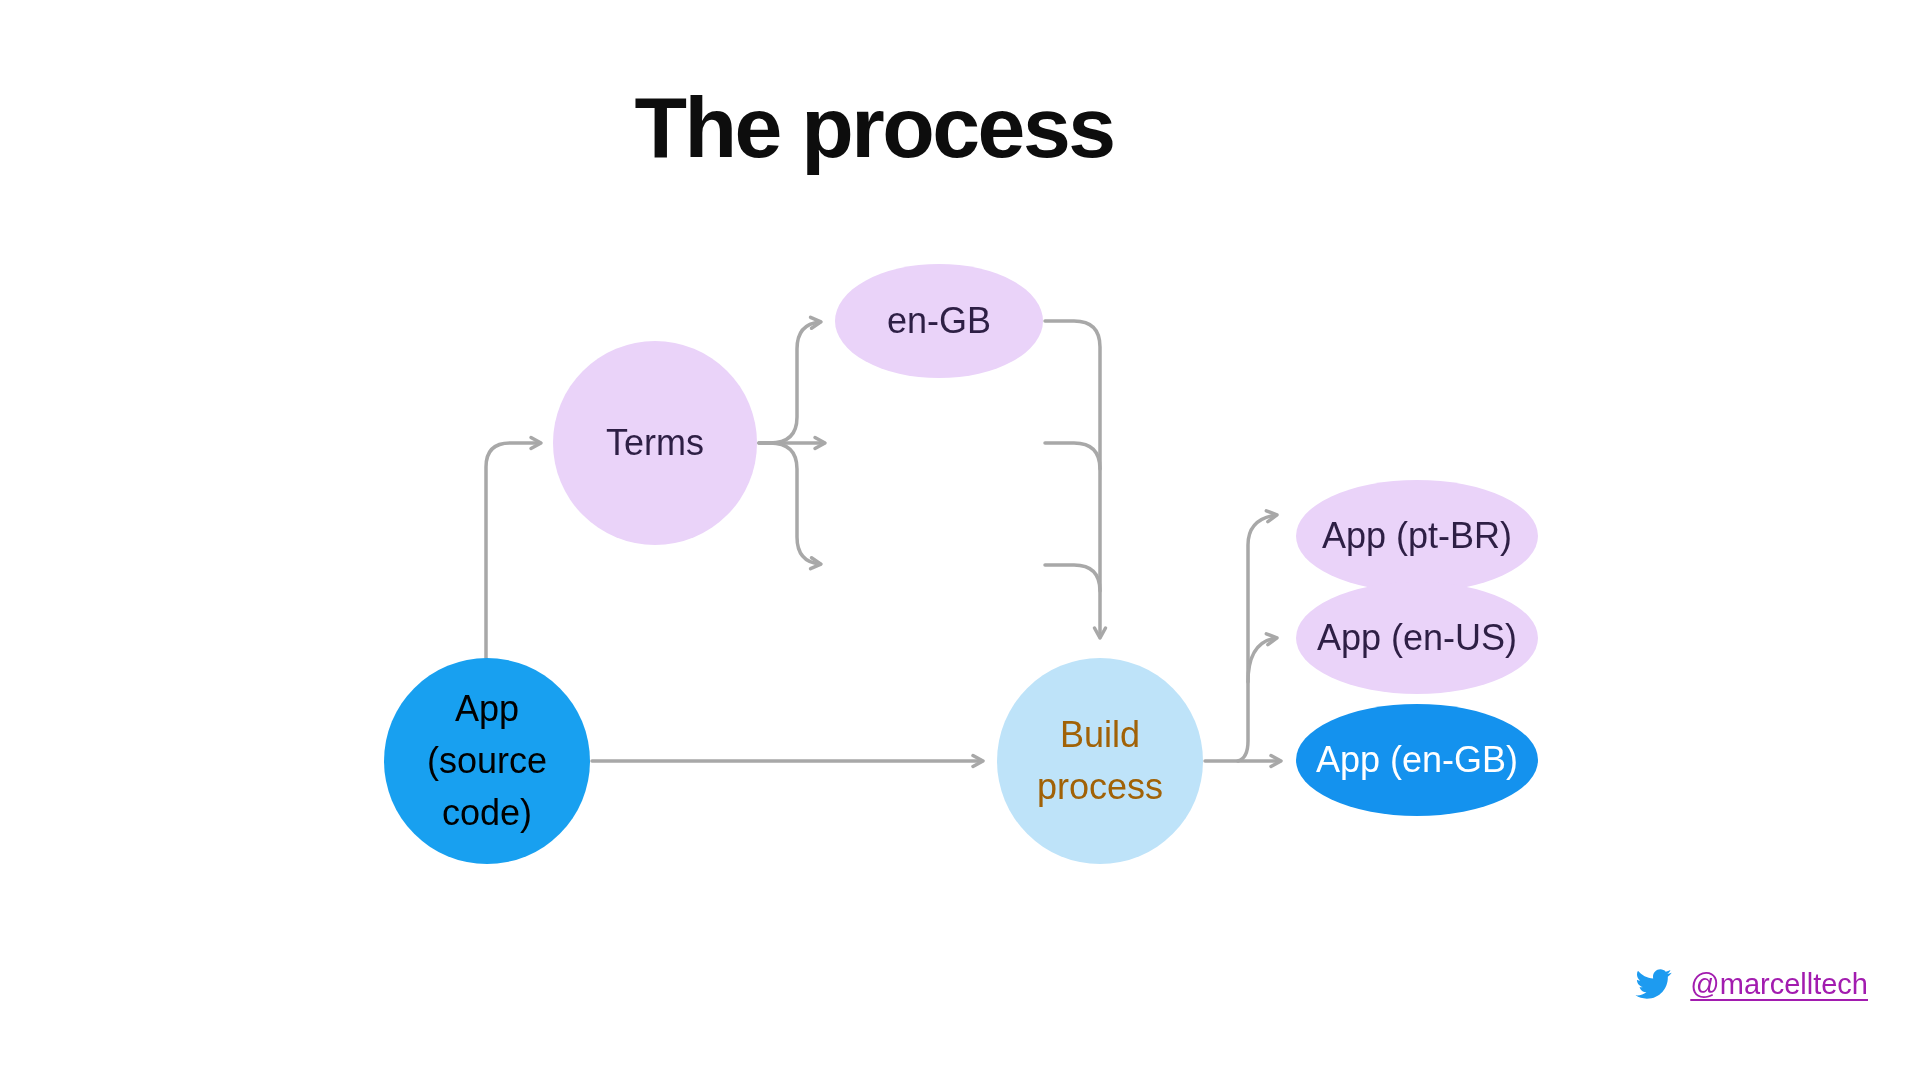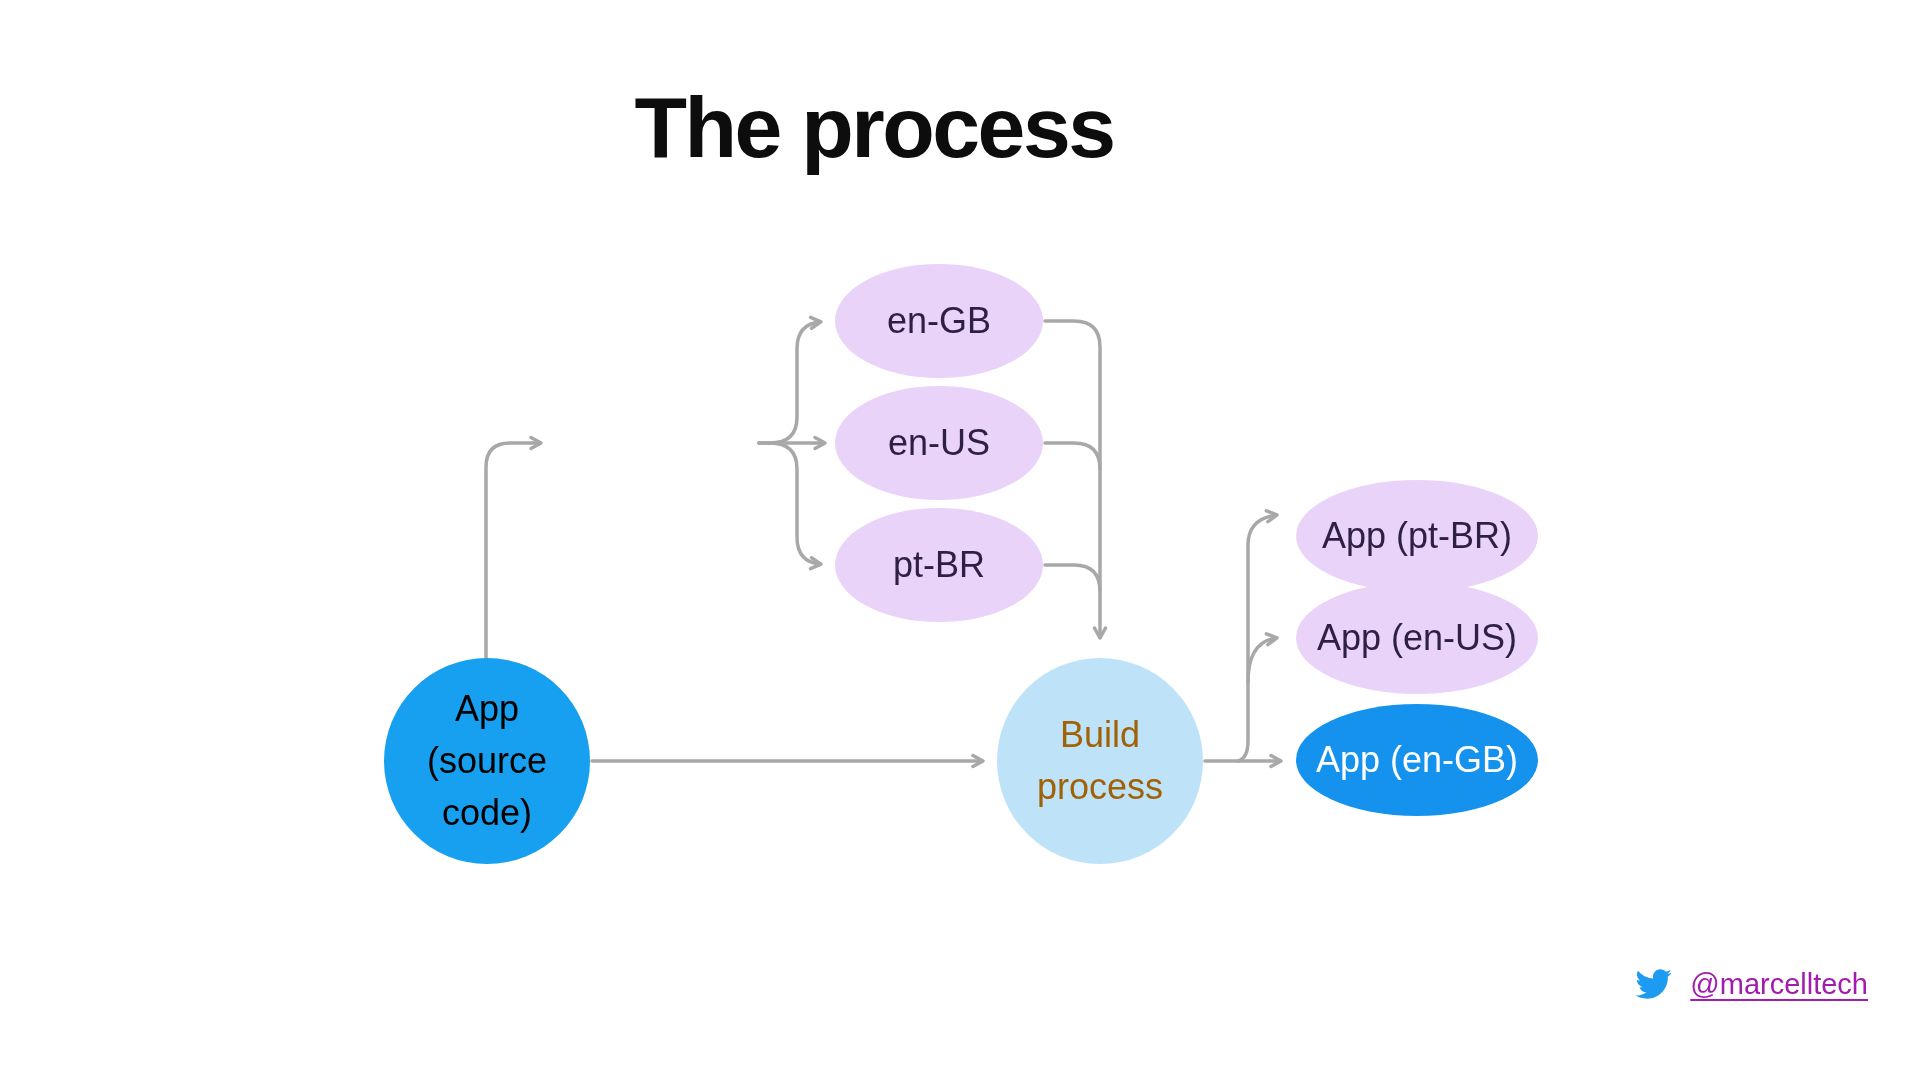--- a/index.html
+++ b/index.html
@@ -112,32 +112,29 @@
     <path d="M 1045 565 L 1074 565 Q 1100 565 1100 591"></path>
     <path d="M 1205 761 L 1280 761" marker-end="url(#arrow)"></path>
     <path d="M 1238 761 Q 1248 758 1248 741 L 1248 545 Q 1248 519 1276 515" marker-end="url(#arrow)"></path>
     <path d="M 1248 682 Q 1248 642 1276 638" marker-end="url(#arrow)"></path>
   </svg>
 
   <div class="node shape-circle fill-blue node-source">
     <span class="lbl">App (source code)</span>
   </div>
 
+  <div class="node shape-circle fill-purple node-terms">
+    <span class="lbl">Terms</span>
+  </div>
 
   <div class="node shape-ellipse fill-purple node-engb">
     <span class="lbl">en-GB</span>
   </div>
 
-  <div class="node shape-ellipse fill-purple node-enus">
-    <span class="lbl">en-US</span>
-  </div>
 
-  <div class="node shape-ellipse fill-purple node-ptbr">
-    <span class="lbl">pt-BR</span>
-  </div>
 
   <div class="node shape-circle fill-sky node-build">
     <span class="lbl">Build process</span>
   </div>
 
   <div class="node shape-ellipse fill-purple node-app-ptbr">
     <span class="lbl">App (pt-BR)</span>
   </div>
 
   <div class="node shape-ellipse fill-purple node-app-enus">

